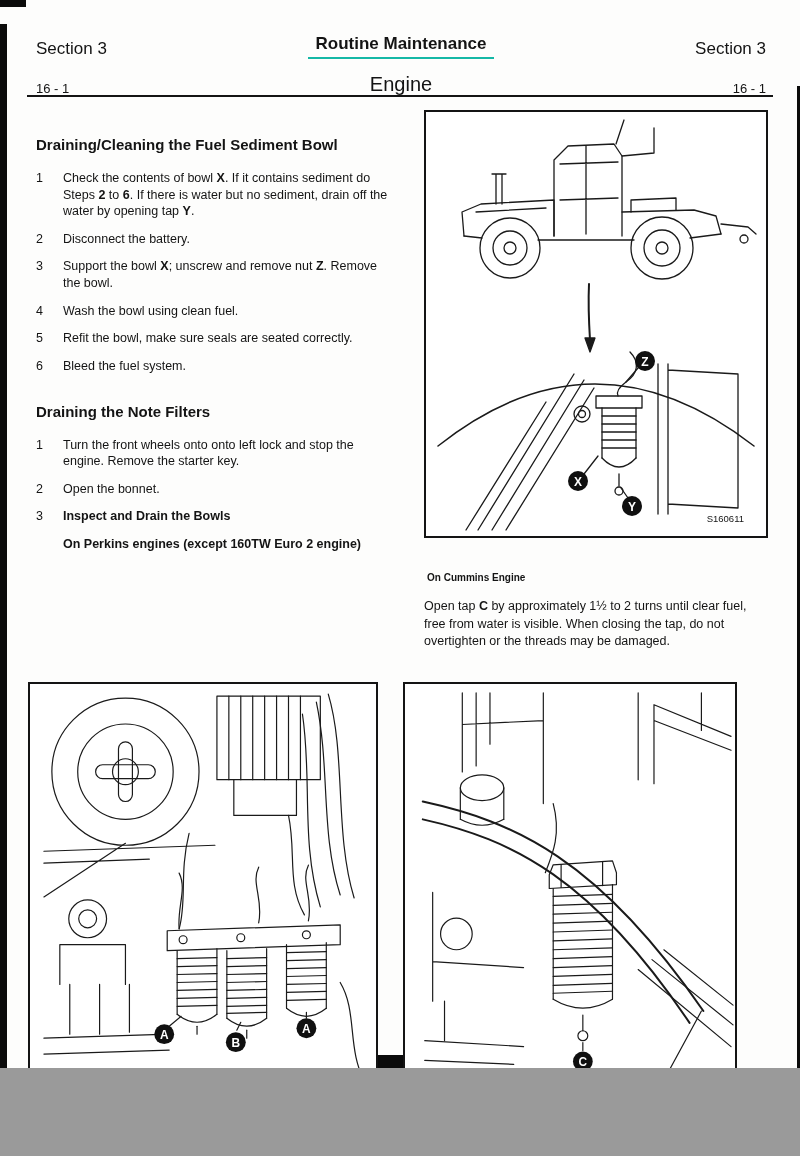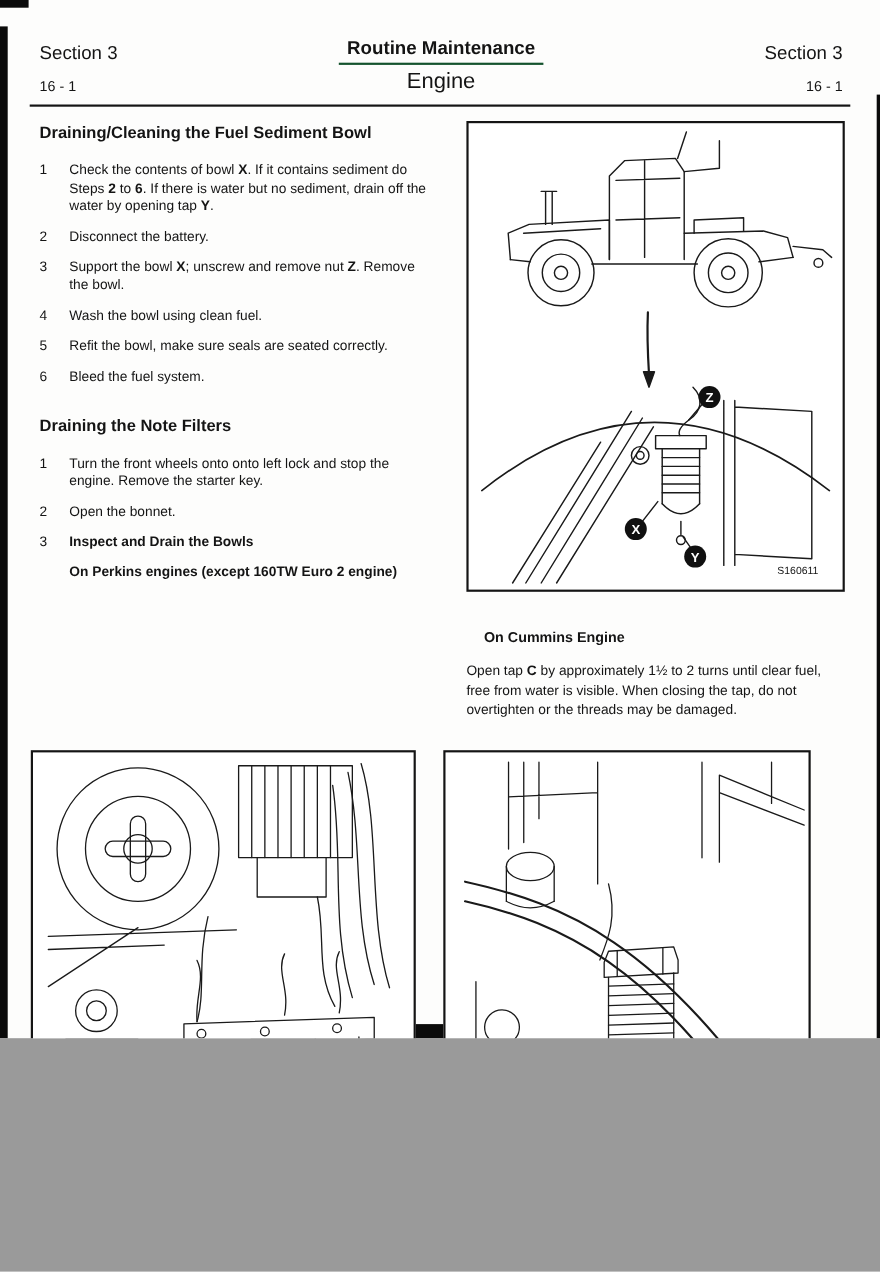--- a/index.html
+++ b/index.html
@@ -1,49 +1,49 @@
 <!DOCTYPE html>
 <html><head>
 <meta charset="utf-8">
 <style>
   * { margin:0; padding:0; box-sizing:border-box; }
   html,body { background:#9a9a9a; }
   body { font-family:"Liberation Sans", sans-serif; }
-  .page { position:relative; width:800px; height:944px; margin:0 auto; background:#fdfdfc; color:#141414; overflow:hidden; }
+  .page { position:relative; width:800px; height:1068px; margin:0 auto; background:#fdfdfc; color:#141414; overflow:hidden; }
 
   
   .scan-left  { position:absolute; left:0; top:24px; width:7px; bottom:0; background:#0b0b0b; }
   .scan-topleft { position:absolute; left:0; top:0; width:26px; height:7px; background:#0b0b0b; }
   .scan-right { position:absolute; right:0; top:86px; width:3px; bottom:0; background:#0b0b0b; }
   .scan-bottom { position:absolute; left:228px; bottom:0; width:472px; height:13px; background:#0b0b0b; }
 
   
   .hdr-row1 { position:absolute; top:34px; left:36px; right:34px; display:flex; justify-content:space-between; align-items:flex-end; }
   .hdr-section { font-size:17px; }
-  .hdr-title { font-size:17px; font-weight:bold; border-bottom:2px solid #14532d; padding:0 8px 3px; }
-  .hdr-row2 { position:absolute; top:63px; left:36px; right:34px; display:flex; justify-content:space-between; align-items:flex-end; font-size:13px; }
+  .hdr-title { font-size:17px; font-weight:bold; border-bottom:2px solid #14b8a6; padding:0 8px 3px; }
+  .hdr-row2 { position:absolute; top:73px; left:36px; right:34px; display:flex; justify-content:space-between; align-items:flex-end; font-size:13px; }
   .hdr-sub { font-size:20px; }
   .hdr-rule { position:absolute; top:95px; left:27px; right:27px; height:2px; background:#141414; }
 
   
   .col-left { position:absolute; top:111px; left:36px; width:357px; font-size:12.5px; line-height:1.33; }
-  .sec-title { font-size:15px; font-weight:bold; margin-bottom:15px; }
+  .sec-title { font-size:15px; font-weight:bold; margin-bottom:15px;margin-top:24px; }
   .sec2 { margin-top:27px; }
   .step { display:flex; margin-bottom:11px; }
   .step-num { width:27px; flex:none; }
   .step-text { flex:1; }
   .subheading { font-weight:bold; margin:4px 0 13px 27px; }
   .note { font-style:italic; margin:0 0 13px 0; }
   .note b { font-style:italic; }
   .para-indent { margin-left:27px; }
 
   .col-right { position:absolute; top:110px; left:424px; width:344px; font-size:12.5px; line-height:1.4; }
   .figure { border:2px solid #141414; background:#fff; }
   .fig1 { width:344px; height:428px; }
-  .cummins-title { font-weight:bold; font-size:13px; margin:33px 16px 13px; }
+  .cummins-title { font-weight:bold; font-size:10px; margin:33px 3px 13px; }
 
   .fig2-box { position:absolute; top:682px; left:28px; width:350px; height:421px; border:2px solid #141414; background:#fff; }
   .fig3-box { position:absolute; top:682px; left:403px; width:334px; height:414px; border:2px solid #141414; background:#fff; }
   .figure svg, .fig2-box svg, .fig3-box svg { display:block; width:100%; height:100%; }
 
   
   .ftr-rule { position:absolute; top:1112px; left:27px; right:27px; height:2px; background:#141414; }
   .ftr-left { position:absolute; top:1119px; left:36px; font-size:12.5px; }
   .ftr-right { position:absolute; top:1174px; right:40px; font-size:12.5px; }
 

